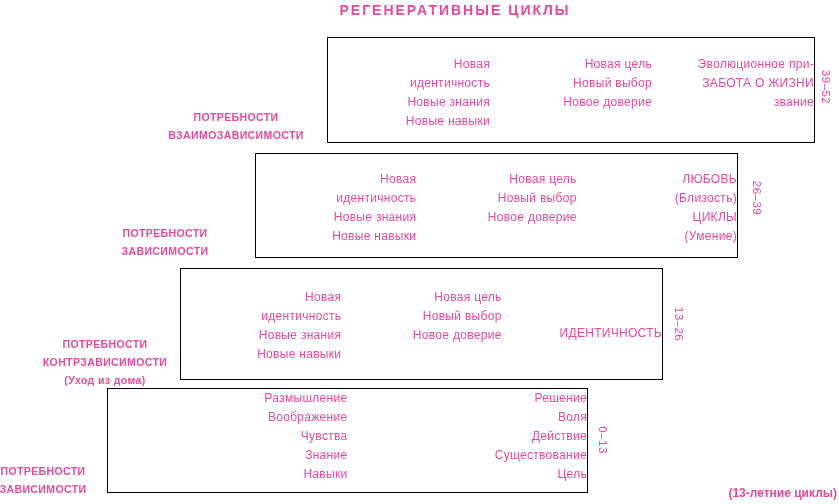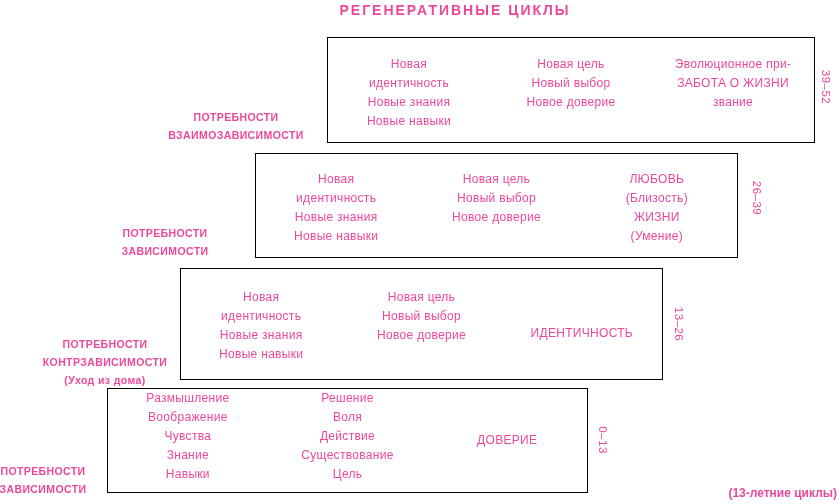--- a/index.html
+++ b/index.html
@@ -9,21 +9,21 @@
   }
   .title {
     position:absolute; left:320px; top:2px; width:270px; text-align:center;
     font-weight:bold; font-size:14px; letter-spacing:2px; white-space:nowrap;
   }
   .box {
     position:absolute; border:1.5px solid #000; box-sizing:border-box;
     display:flex; flex-direction:row; background:#fff;
   }
   .col {
-    flex:1; display:flex; flex-direction:column; align-items:center;
+    flex:1; display:flex; flex-direction:column; align-items:flex-end;
     font-size:12px; line-height:19px; letter-spacing:0.3px; text-align:center;
   }
   .col.vcenter { justify-content:center; }
   .ln { white-space:nowrap; }
   .side-label {
     position:absolute; text-align:center; font-weight:bold; font-size:10.5px;
     line-height:18px; letter-spacing:0.4px; white-space:nowrap;margin-top:40px;
   }
   .age {
     position:absolute; width:60px; height:14px; text-align:center;
@@ -90,21 +90,21 @@
       <div class="ln">Новые навыки</div>
     </div>
     <div class="col">
       <div class="ln">Новая цель</div>
       <div class="ln">Новый выбор</div>
       <div class="ln">Новое доверие</div>
     </div>
     <div class="col">
       <div class="ln">ЛЮБОВЬ</div>
       <div class="ln">(Близость)</div>
-      <div class="ln">ЖИЗНИ</div>
+      <div class="ln">ЦИКЛЫ</div>
       <div class="ln">(Умение)</div>
     </div>
   </div>
   <div class="age age1">26–39</div>
 
   <div class="side-label label2">
     <div class="ln">ПОТРЕБНОСТИ</div>
     <div class="ln">КОНТРЗАВИСИМОСТИ</div>
     <div class="ln">(Уход из дома)</div>
   </div>
@@ -138,21 +138,18 @@
       <div class="ln">Знание</div>
       <div class="ln">Навыки</div>
     </div>
     <div class="col">
       <div class="ln">Решение</div>
       <div class="ln">Воля</div>
       <div class="ln">Действие</div>
       <div class="ln">Существование</div>
       <div class="ln">Цель</div>
     </div>
-    <div class="col vcenter">
-      <div class="ln">ДОВЕРИЕ</div>
-    </div>
   </div>
   <div class="age age3">0–13</div>
 
   <div class="caption">(13-летние циклы)</div>
 
 </div>
 
 </body></html>

